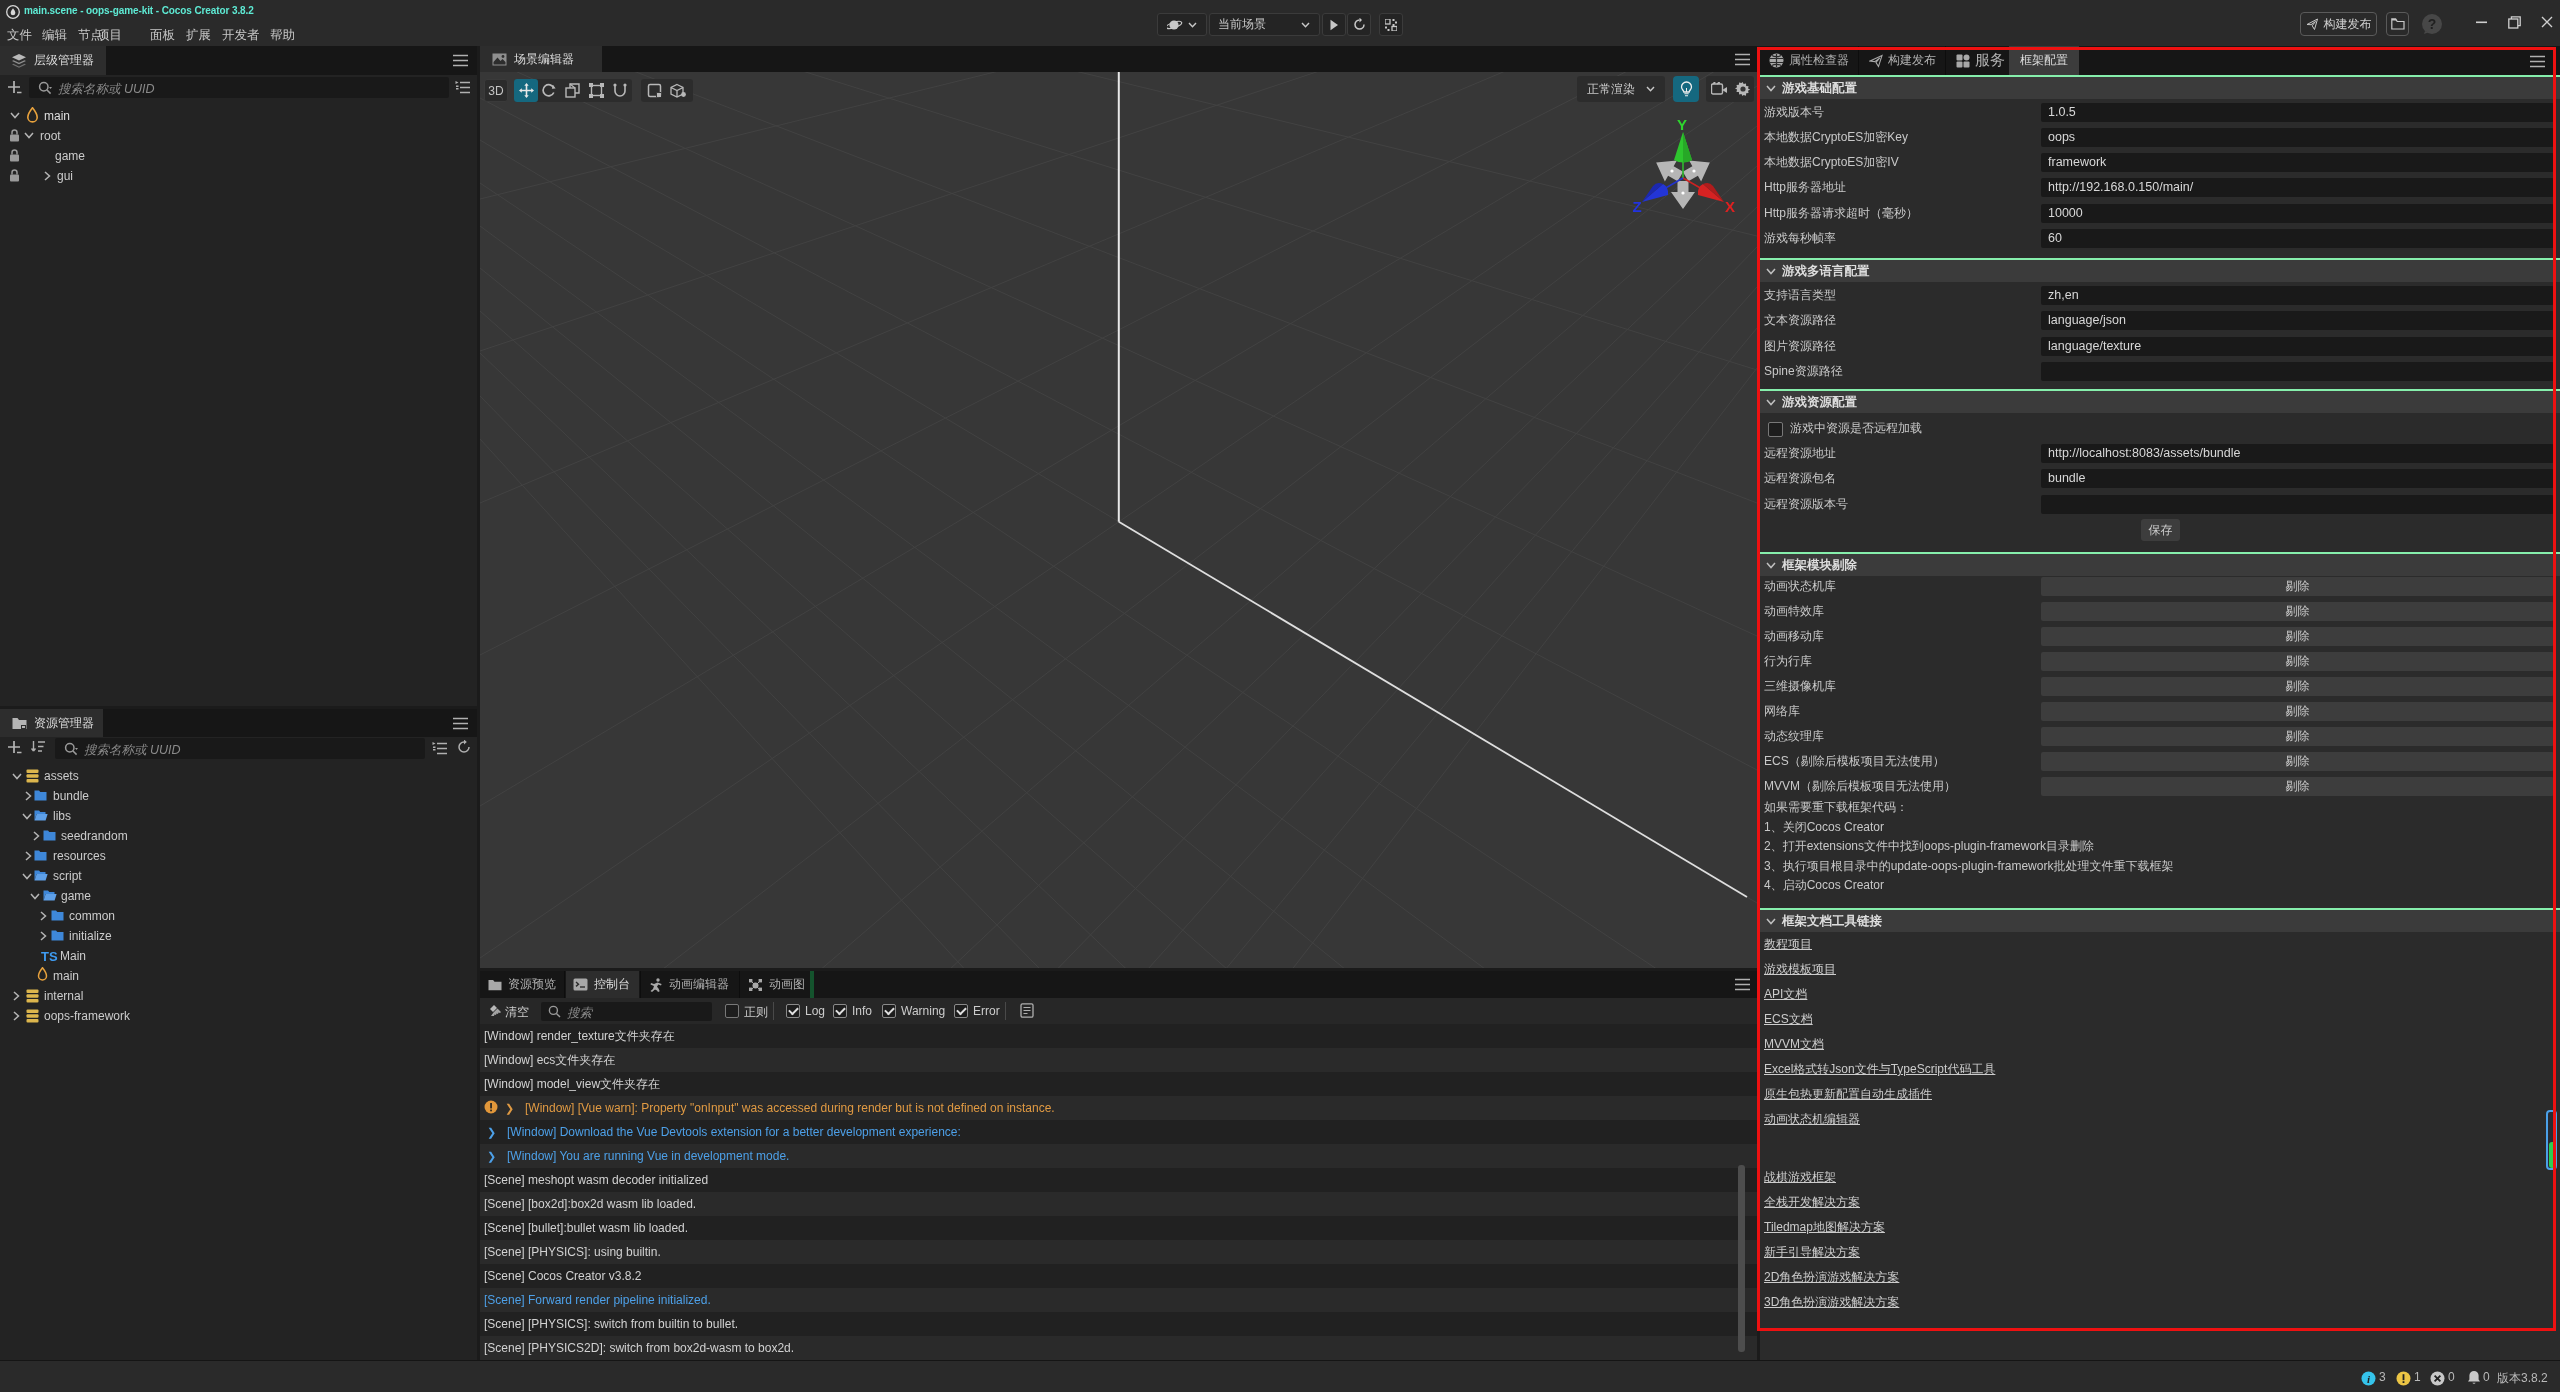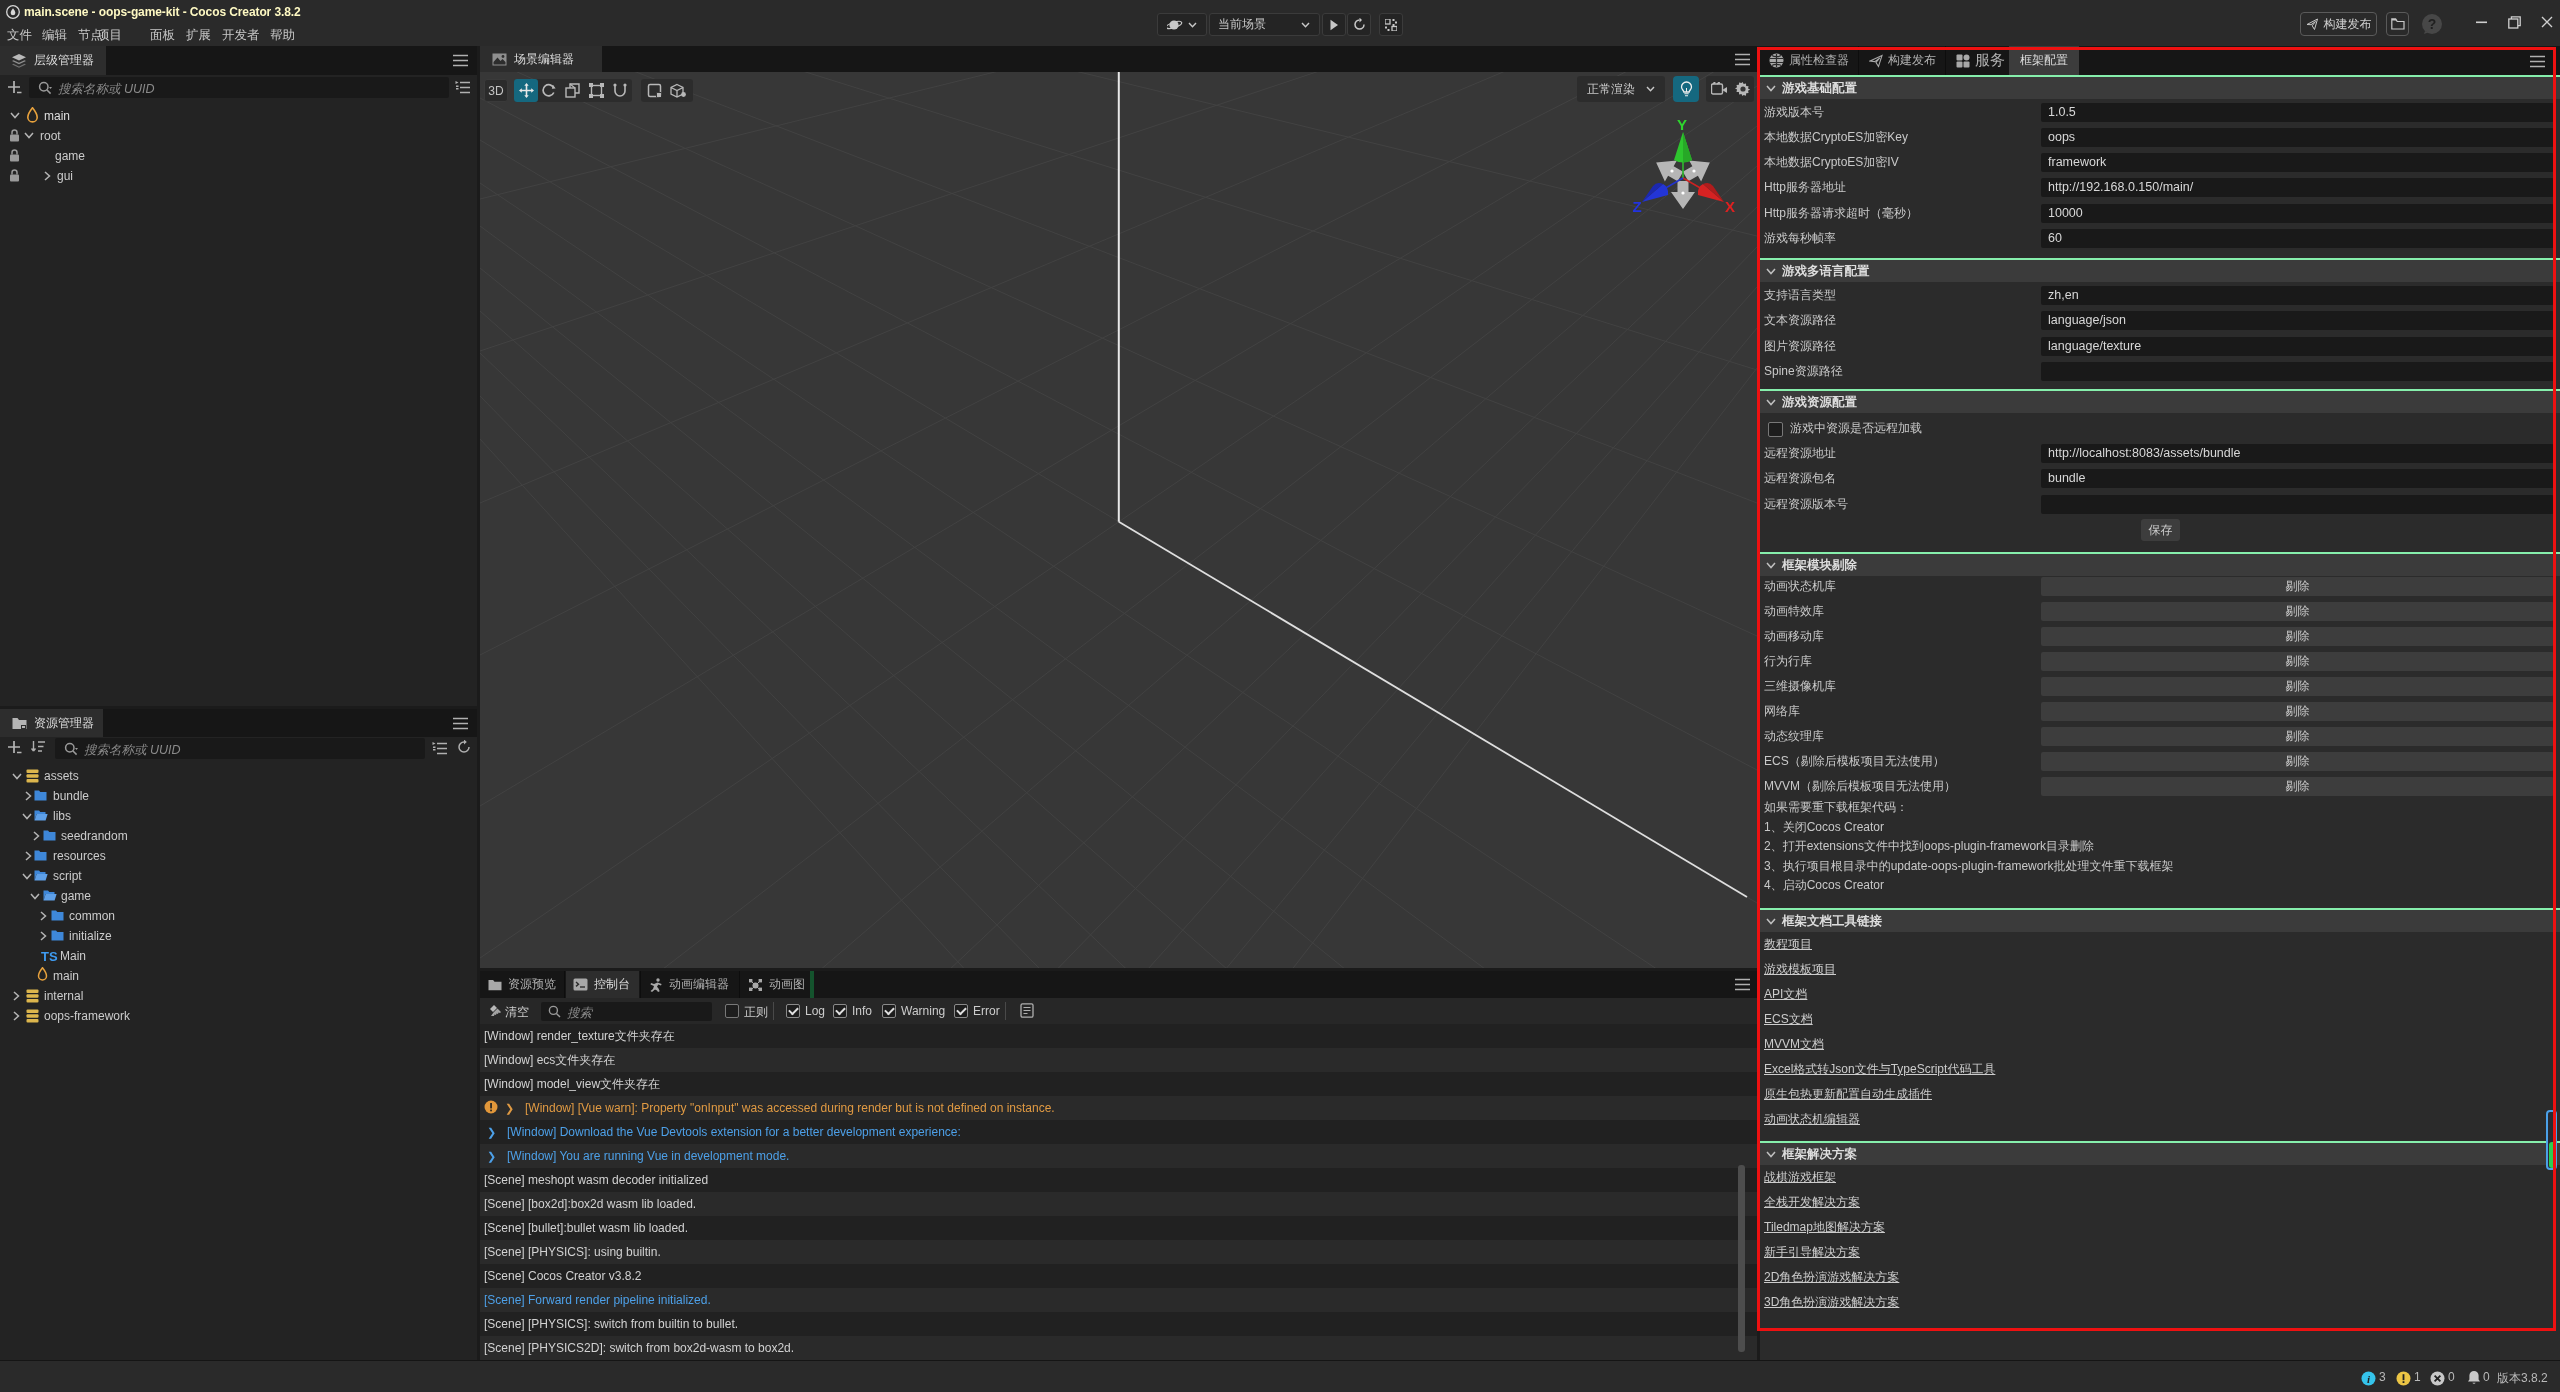--- a/index.html
+++ b/index.html
@@ -3,21 +3,21 @@
 <meta charset="utf-8">
 <style>
 * { margin:0; padding:0; box-sizing:border-box; }
 html,body { width:2560px; height:1392px; overflow:hidden; background:#1b1b1b;
   font-family:"Liberation Sans", sans-serif; }
 #stage { position:absolute; left:0; top:0; width:2560px; height:1392px; }
 .abs { position:absolute; }
 
 
 #titlebar { left:0; top:0; width:2560px; height:46px; background:#2a2a2a; }
-#apptitle { left:24px; top:5px; font-size:12px; font-weight:bold; color:#fef9c3; white-space:nowrap; letter-spacing:-0.1px; }
+#apptitle { left:24px; top:5px; font-size:10px; font-weight:bold; color:#5eead4; white-space:nowrap; letter-spacing:-0.1px; }
 .menuitem { top:27px; font-size:12.5px; color:#c8c8c8; white-space:nowrap; }
 
 
 .tbtn { background:#242424; border:1px solid #3b3b3b; border-radius:3px; top:13px; height:23px; display:flex; align-items:center; justify-content:center; color:#c8c8c8; }
 
 
 .wbtn { background:#2a2a2a; border:1px solid #5a5a5a; border-radius:4px; top:12px; height:24px; display:flex; align-items:center; justify-content:center; color:#cfcfcf; font-size:12px; }
 
 
 .tabbar { background:#161616; }
@@ -687,23 +687,20 @@
           <path d="M1 2 L5 6.5 L9 2" fill="none" stroke="#c0c0c0" stroke-width="1.5"></path>
         </svg>框架文档工具链接</div>
       <div class="rlink" style="top:890px">教程项目</div>
       <div class="rlink" style="top:915.0px">游戏模板项目</div>
       <div class="rlink" style="top:940.0px">API文档</div>
       <div class="rlink" style="top:965.0px">ECS文档</div>
       <div class="rlink" style="top:990.0px">MVVM文档</div>
       <div class="rlink" style="top:1015.0px">Excel格式转Json文件与TypeScript代码工具</div>
       <div class="rlink" style="top:1040.0px">原生包热更新配置自动生成插件</div>
       <div class="rlink" style="top:1065.0px">动画状态机编辑器</div>
-      <div class="sechead" style="top:1095px"><svg width="10" height="8" viewBox="0 0 10 8" style="margin:0 6px 0 6px">
-          <path d="M1 2 L5 6.5 L9 2" fill="none" stroke="#c0c0c0" stroke-width="1.5"></path>
-        </svg>框架解决方案</div>
       <div class="rlink" style="top:1123px">战棋游戏框架</div>
       <div class="rlink" style="top:1148.0px">全栈开发解决方案</div>
       <div class="rlink" style="top:1173.0px">Tiledmap地图解决方案</div>
       <div class="rlink" style="top:1198.0px">新手引导解决方案</div>
       <div class="rlink" style="top:1223.0px">2D角色扮演游戏解决方案</div>
       <div class="rlink" style="top:1248.0px">3D角色扮演游戏解决方案</div>
       <div class="abs" style="left:786px;top:1064px;width:11px;height:60px;border:2px solid #4aa0e8;border-radius:4px;background:#272b33;overflow:hidden">
         <div style="position:absolute;left:1px;top:30px;width:9px;height:26px;background:#2ecc52;border-radius:3px"></div>
       </div>
     </div>

